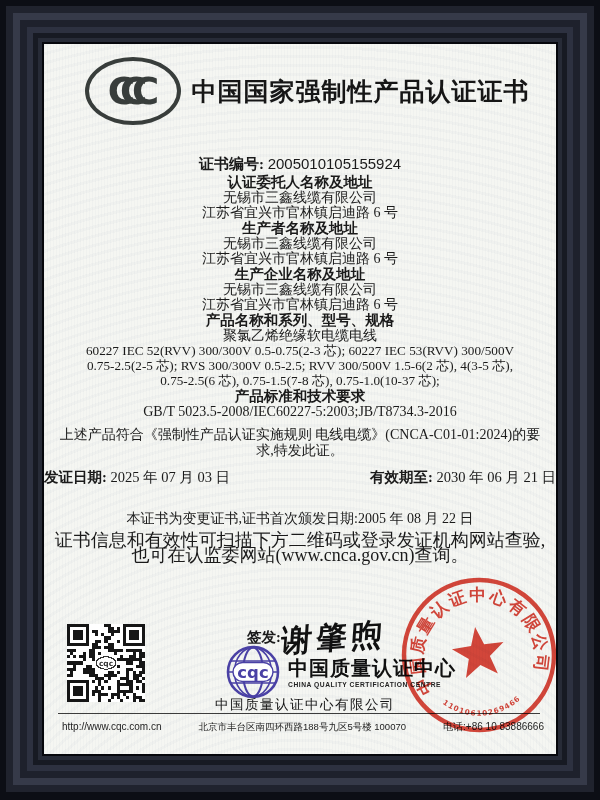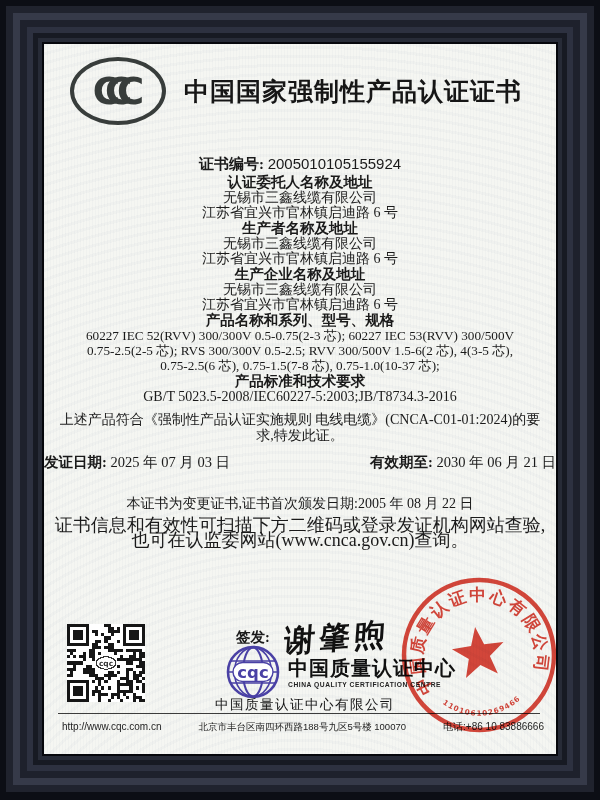--- a/index.html
+++ b/index.html
@@ -19,21 +19,21 @@
       0 0 0 2px #06070c,
       0 0 0 6px #272b37,
       0 0 0 11px #171a23,
       0 0 0 17px #2d3140,
       0 0 0 24px #1e212c,
       0 0 0 31px #363a49,
       0 0 0 38px #20232e,
       0 0 0 46px #0c0e15;
     color:#1a1a1a;
   }
-  .header{display:flex;align-items:center;padding:13px 20px 0 26px;}
+  .header{display:flex;align-items:center;padding:13px 20px 0 41px;}
   .ccc-ellipse{
     width:88px;height:60px;flex:0 0 auto;border:4px solid #383d3b;border-radius:50%;
     display:flex;align-items:center;justify-content:center;color:#383d3b;
   }
   .ccc-ellipse span{
     font-family:"DejaVu Sans","Liberation Sans",sans-serif;font-weight:bold;
     font-size:37px;letter-spacing:-15px;transform:translateX(-7px);line-height:1;
   }
   .title{
     flex:1;text-align:center;font-family:"Liberation Sans","DejaVu Sans",sans-serif;
@@ -48,21 +48,21 @@
   .sec .model{font-size:13.2px;line-height:15px;font-family:"Liberation Serif","DejaVu Serif",serif;}
   .compliance{text-align:center;font-size:14px;line-height:15.5px;margin-top:8px;}
   .dates{display:flex;justify-content:space-between;gap:26px;margin-top:10px;font-size:14.5px;}
   .dates .lbl{font-weight:bold;}
   .note{text-align:center;font-size:14px;line-height:15.5px;margin-top:24px;}
   .verify{text-align:center;font-size:18px;line-height:15.5px;margin-top:6px;}
 
   
   .qr{position:absolute;left:23px;top:580px;width:78px;height:78px;background:#fff;}
   .qr svg{display:block;width:78px;height:78px;}
-  .sign-row{position:absolute;left:192px;top:578px;display:flex;align-items:flex-end;gap:14px;}
+  .sign-row{position:absolute;left:203px;top:578px;display:flex;align-items:flex-end;}
   .sign-row .lbl{font-weight:bold;font-size:14.5px;padding-bottom:6px;}
   .signature{
     font-size:31px;font-weight:bold;line-height:1;
     transform:rotate(-4deg) skewX(-8deg);letter-spacing:4px;color:#111;
   }
   .org-row{position:absolute;left:182px;top:601px;display:flex;align-items:center;gap:8px;}
   .org-names{display:flex;flex-direction:column;}
   .org-cn{
     font-family:"Liberation Sans","DejaVu Sans",sans-serif;font-weight:bold;
     font-size:20px;letter-spacing:1px;color:#101010;line-height:1.1;
@@ -115,20 +115,21 @@
   </div>
 
   <div class="sec">
     <div class="h">生产企业名称及地址</div>
     <div class="l">无锡市三鑫线缆有限公司</div>
     <div class="l">江苏省宜兴市官林镇启迪路 6 号</div>
   </div>
 
   <div class="sec">
     <div class="h">产品名称和系列、型号、规格</div>
+    <div class="l">聚氯乙烯绝缘软电缆电线</div>
     <div class="model">60227 IEC 52(RVV) 300/300V 0.5-0.75(2-3 芯); 60227 IEC 53(RVV) 300/500V</div>
     <div class="model">0.75-2.5(2-5 芯); RVS 300/300V 0.5-2.5; RVV 300/500V 1.5-6(2 芯), 4(3-5 芯),</div>
     <div class="model">0.75-2.5(6 芯), 0.75-1.5(7-8 芯), 0.75-1.0(10-37 芯);</div>
   </div>
 
   <div class="sec">
     <div class="h">产品标准和技术要求</div>
     <div class="l">GB/T 5023.5-2008/IEC60227-5:2003;JB/T8734.3-2016</div>
   </div>
 

